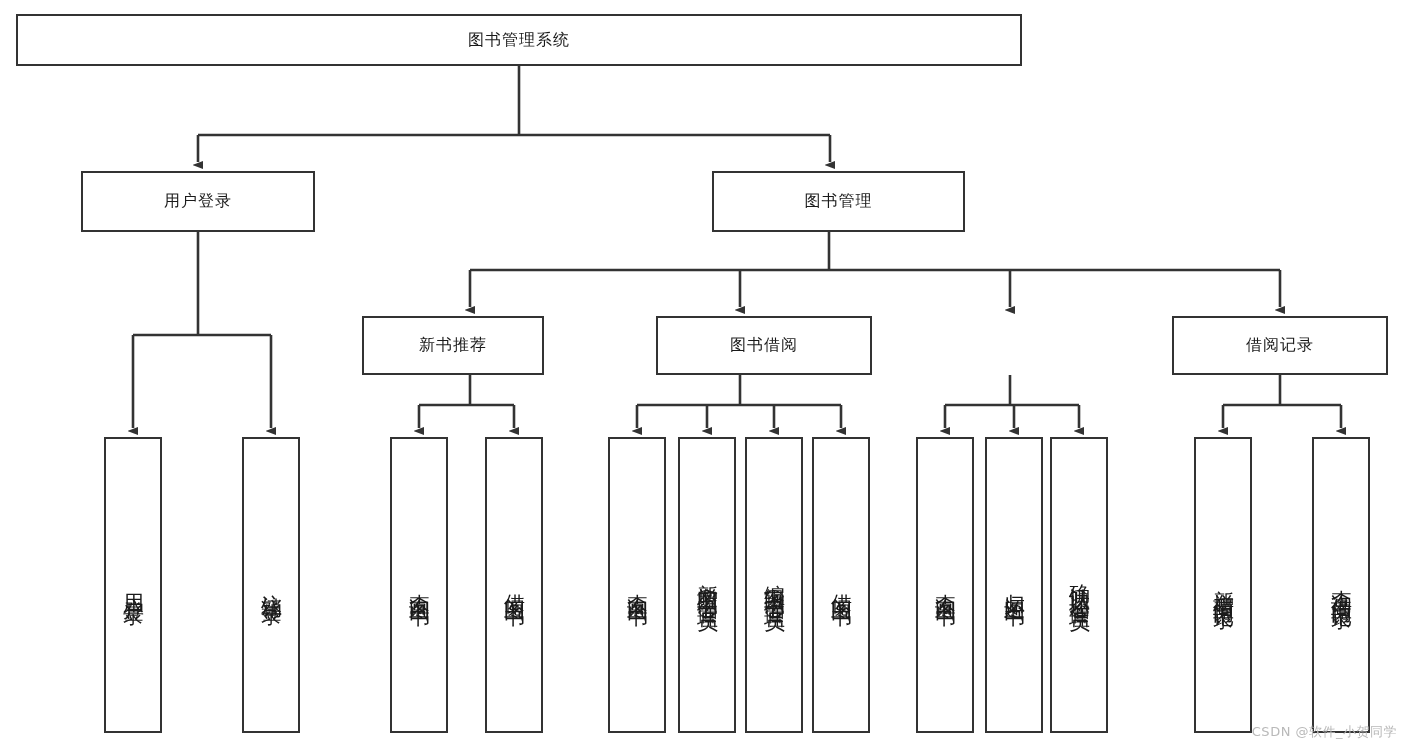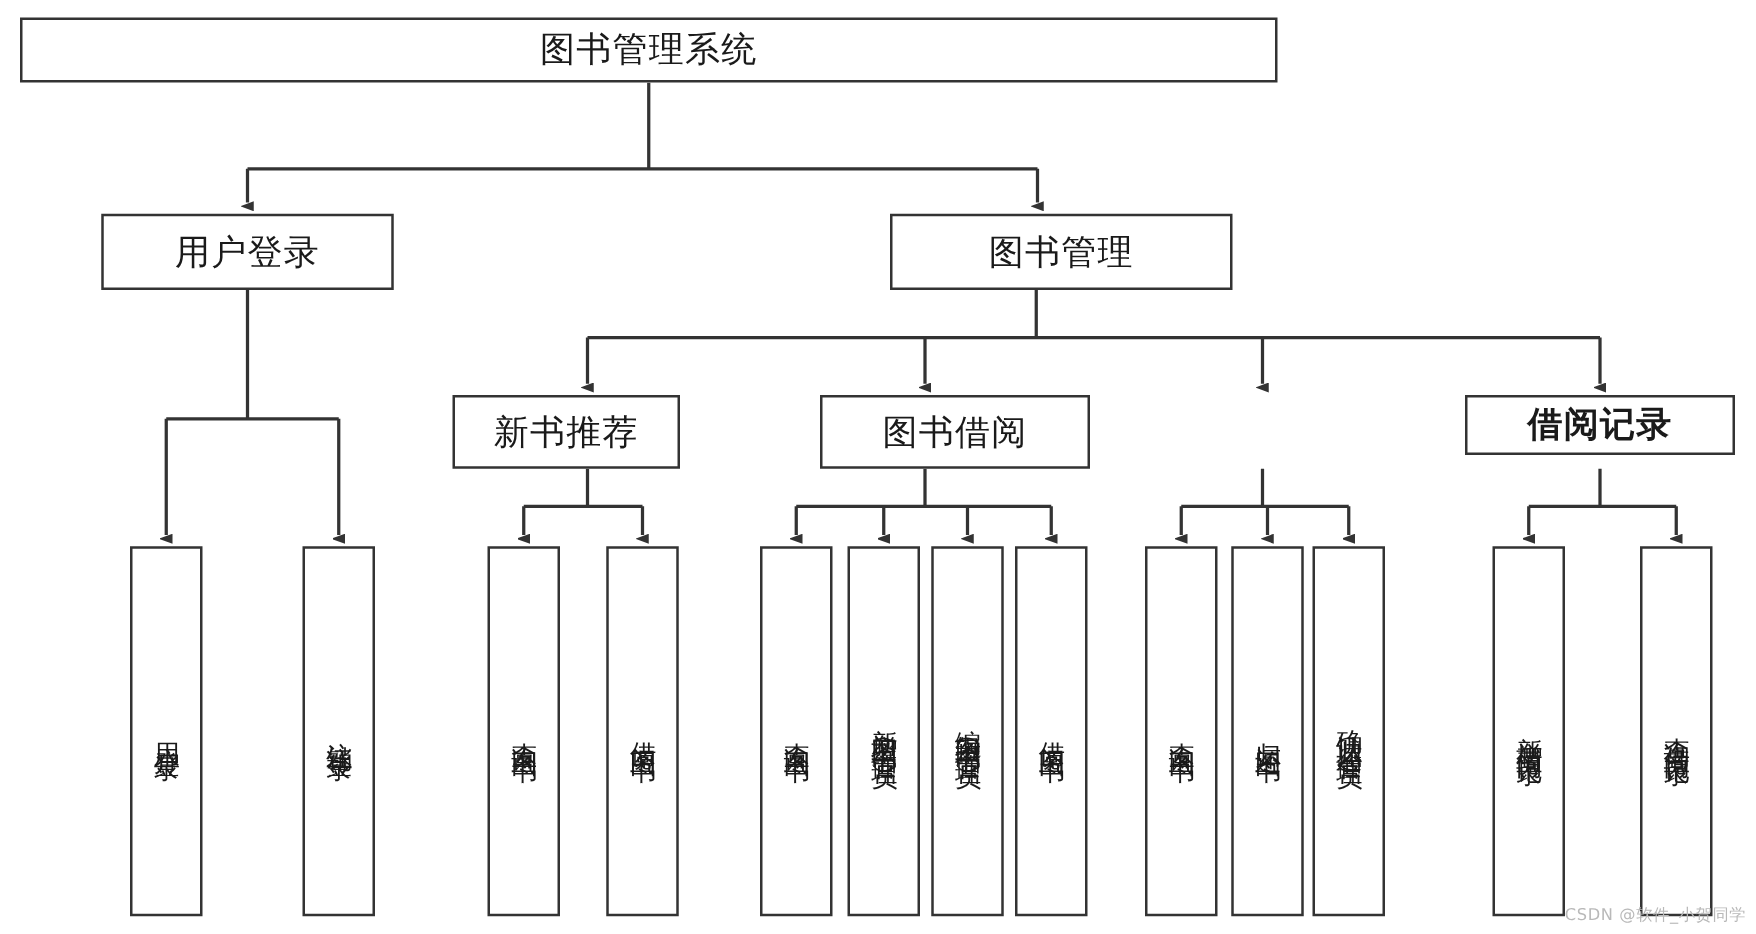--- a/index.html
+++ b/index.html
@@ -28,21 +28,21 @@
     position: absolute;
     box-sizing: border-box;
     border: 2.5px solid #333333;
     background: #ffffff;
     display: flex;
     align-items: center;
     justify-content: center;
     color: #1a1a1a;
   }
   .node.horizontal {
-    font-size: 28px;
+    font-size: 16px;
     letter-spacing: 1px;
   }
   .node.vertical {
     font-size: 21px;
   }
   .node.vertical .node-label {
     writing-mode: vertical-rl;
     text-orientation: upright;
     letter-spacing: 4px;
     line-height: 1;
@@ -117,31 +117,31 @@
     </g>
   </svg>
 
   <div class="node horizontal" style="left: 16px; top: 14px; width: 1006px; height: 52px;">
     <span class="node-label">图书管理系统</span>
   </div>
 
   <div class="node horizontal" style="left: 81px; top: 171px; width: 234px; height: 61px;">
     <span class="node-label">用户登录</span>
   </div>
-  <div class="node horizontal" style="left: 712px; top: 171px; width: 274px; height: 61px;">
+  <div class="node horizontal" style="left: 712px; top: 171px; width: 253px; height: 61px;">
     <span class="node-label">图书管理</span>
   </div>
 
   <div class="node horizontal" style="left: 362px; top: 316px; width: 182px; height: 59px;">
     <span class="node-label">新书推荐</span>
   </div>
   <div class="node horizontal" style="left: 632px; top: 316px; width: 216px; height: 59px; margin-left: 24px;">
     <span class="node-label">图书借阅</span>
   </div>
-  <div class="node horizontal" style="left: 1172px; top: 316px; width: 216px; height: 48px; font-weight: bold;">
+  <div class="node horizontal" style="left: 1172px; top: 316px; width: 216px; height: 59px;">
     <span class="node-label">借阅记录</span>
   </div>
 
   <div class="node vertical" style="left: 104px; top: 437px; width: 58px; height: 296px;">
     <span class="node-label">用户登录</span>
   </div>
   <div class="node vertical" style="left: 242px; top: 437px; width: 58px; height: 296px;">
     <span class="node-label">注销登录</span>
   </div>
   <div class="node vertical" style="left: 390px; top: 437px; width: 58px; height: 296px;">

